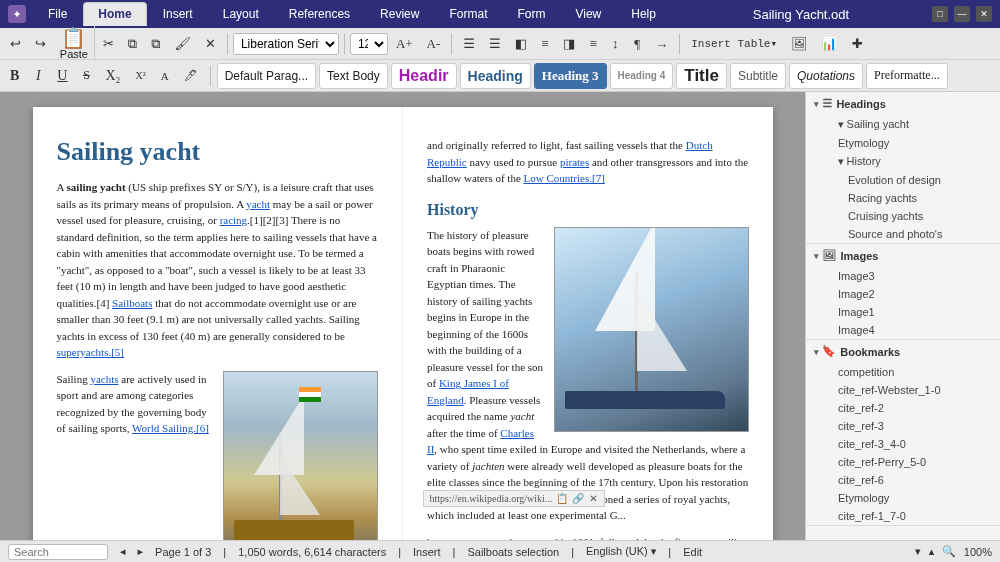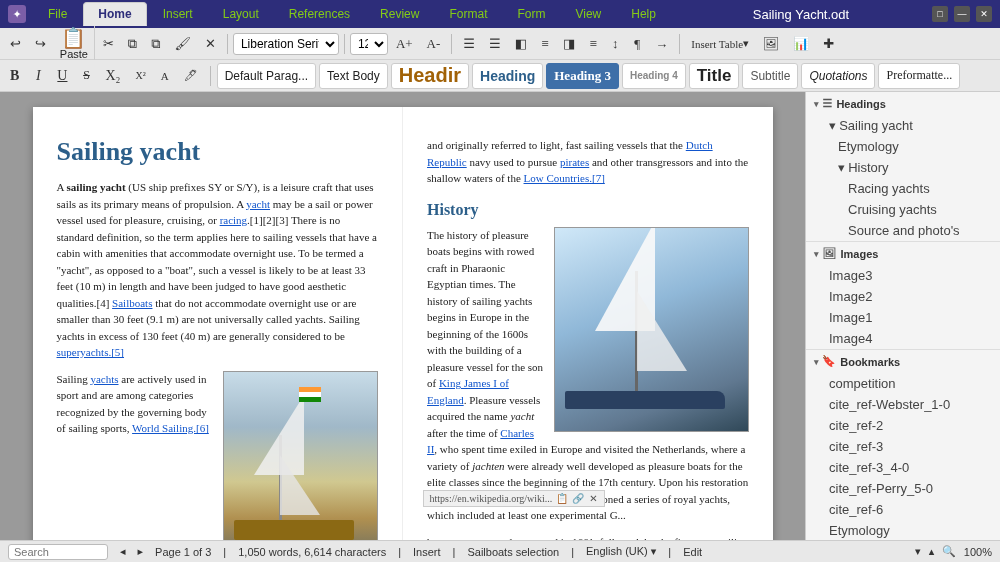--- a/index.html
+++ b/index.html
@@ -21,21 +21,21 @@
     #titlebar .title-menus { display: flex; gap: 2px; }
     #titlebar .doc-title { flex: 1; text-align: center; font-size: 13px; }
     #titlebar .window-controls { display: flex; gap: 6px; }
     #titlebar .win-btn { width: 16px; height: 16px; border-radius: 2px; background: #555; display:flex; align-items:center; justify-content:center; cursor:pointer; font-size:9px; color:white; }
     .ribbon-tab {
       padding: 4px 14px;
       font-family: Arial, sans-serif;
       font-size: 12px;
       cursor: pointer;
       border-radius: 4px 4px 0 0;
-      color: #84cc16;
+      color: #ffffff;
       height: 24px;
       display: flex;
       align-items: center;
     }
     .ribbon-tab.active {
       background: #e8e8e8;
       border: 1px solid #ccc;
       border-bottom: 1px solid #e8e8e8;
       font-weight: bold;
       color: #2d2d7a;
@@ -199,24 +199,24 @@
       align-items: center;
       padding: 5px 8px;
       cursor: pointer;
       font-weight: bold;
       font-size: 11px;
       color: #333;
       gap: 4px;
     }
     .sidebar-section-header .arrow { font-size: 9px; color: #666; }
     .sidebar-item {
-      padding: 3px 8px 3px 23px;
+      padding: 3px 8px 3px 32px;
       cursor: pointer;
       color: #444;
-      font-size: 13px;
+      font-size: 11px;
     }
     .sidebar-item.sub { padding-left: 32px; }
     .sidebar-item.subsub { padding-left: 42px; }
 
     
     #statusbar {
       height: 22px;
       background: #e8e8e8;
       border-top: 1px solid #ccc;
       display: flex;
@@ -305,21 +305,21 @@
   <div class="tb-btn">☰</div>
   <div class="tb-btn">☰</div>
   <div class="tb-btn">◧</div>
   <div class="tb-btn">≡</div>
   <div class="tb-btn">◨</div>
   <div class="tb-btn">≡</div>
   <div class="tb-btn">↕</div>
   <div class="tb-btn">¶</div>
   <div class="tb-btn">→</div>
   <div class="tb-separator"></div>
-  <div class="tb-btn" style="font-family:Liberation Serif, serif;font-size:11px">
+  <div class="tb-btn" style="font-family:Liberation Mono, monospace;font-size:11px">
     <span>Insert Table</span>
     <span>▾</span>
   </div>
   <div class="tb-btn">🖼</div>
   <div class="tb-btn">📊</div>
   <div class="tb-btn">✚</div>
 </div>
 
 <div id="toolbar-row2">
 
@@ -333,21 +333,21 @@
   <div class="tb-btn" style="font-size:11px">🖊</div>
   <div class="tb-separator"></div>
 
   <div class="style-btn style-default">
     <span>Default Parag...</span>
   </div>
   <div class="style-btn style-textbody">
     <span>Text Body</span>
   </div>
   <div class="style-btn">
-    <span style="font-size:20px;font-weight:bold;color:#a16207;font-family:Arial">Headir</span>
+    <span style="font-size:16px;font-weight:bold;color:#a21caf;font-family:Arial">Headir</span>
   </div>
   <div class="style-btn">
     <span style="font-size:14px;font-weight:bold;color:#2c5f8a;font-family:Arial">Heading</span>
   </div>
   <div class="style-btn" style="background:#3e6fa8;color:white;border-color:#3e6fa8">
     <span style="font-size:13px;font-weight:bold">Heading 3</span>
   </div>
   <div class="style-btn">
     <span style="font-size:10px;font-weight:bold;color:#888;font-family:Arial">Heading 4</span>
   </div>
@@ -438,20 +438,21 @@
         <span style="color:#555">☰</span>
         <span>Headings</span>
       </div>
       <div class="sidebar-item">
         <span>▾</span> Sailing yacht
       </div>
       <div class="sidebar-item sub">Etymology</div>
       <div class="sidebar-item sub">
         <span>▾</span> History
       </div>
+      <div class="sidebar-item subsub">Evolution of design</div>
       <div class="sidebar-item subsub">Racing yachts</div>
       <div class="sidebar-item subsub">Cruising yachts</div>
       <div class="sidebar-item subsub">Source and photo's</div>
     </div>
 
     <div class="sidebar-section">
       <div class="sidebar-section-header">
         <span class="arrow">▾</span>
         <span style="color:#555">🖼</span>
         <span>Images</span>
@@ -469,20 +470,21 @@
         <span>Bookmarks</span>
       </div>
       <div class="sidebar-item">competition</div>
       <div class="sidebar-item">cite_ref-Webster_1-0</div>
       <div class="sidebar-item">cite_ref-2</div>
       <div class="sidebar-item">cite_ref-3</div>
       <div class="sidebar-item">cite_ref-3_4-0</div>
       <div class="sidebar-item">cite_ref-Perry_5-0</div>
       <div class="sidebar-item">cite_ref-6</div>
       <div class="sidebar-item">Etymology</div>
+      <div class="sidebar-item">cite_ref-1_7-0</div>
     </div>
   </div>
 </div>
 
 <div id="statusbar">
   <input type="text" class="status-search" placeholder="Search" style="">
   <span style="cursor:pointer">◂</span>
   <span style="cursor:pointer">▸</span>
   <span>Page 1 of 3</span>
   <span>|</span>

